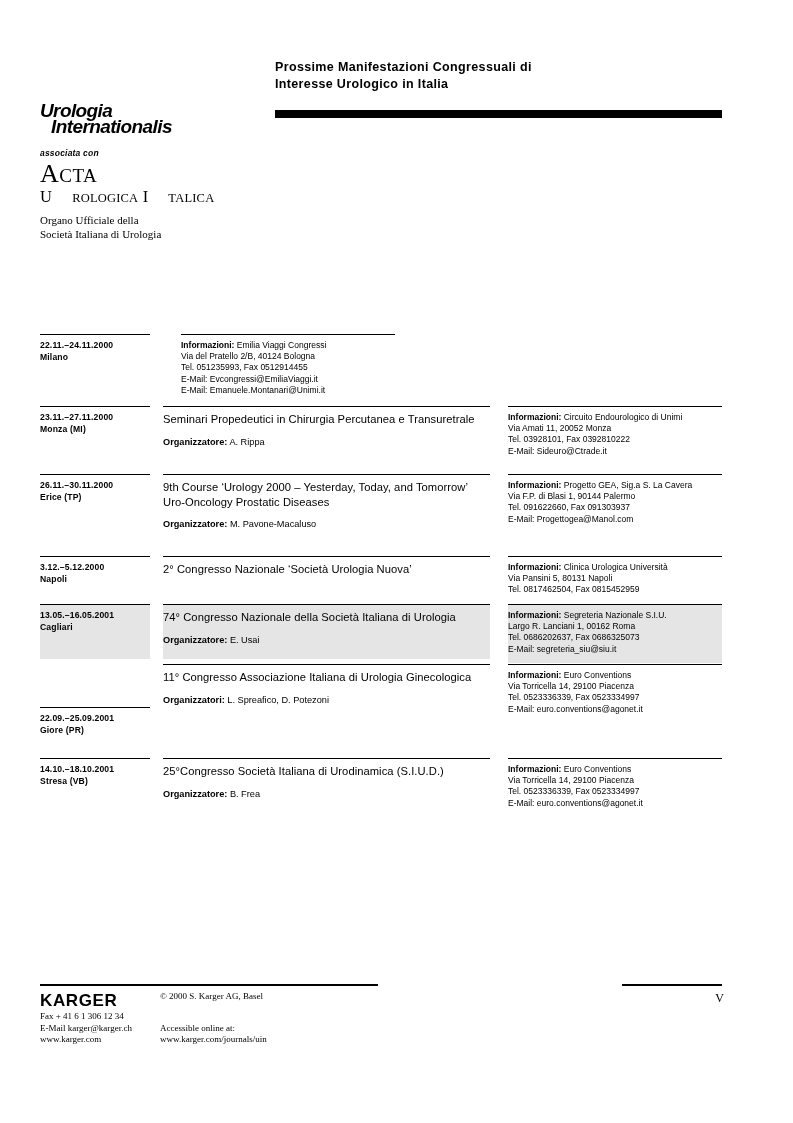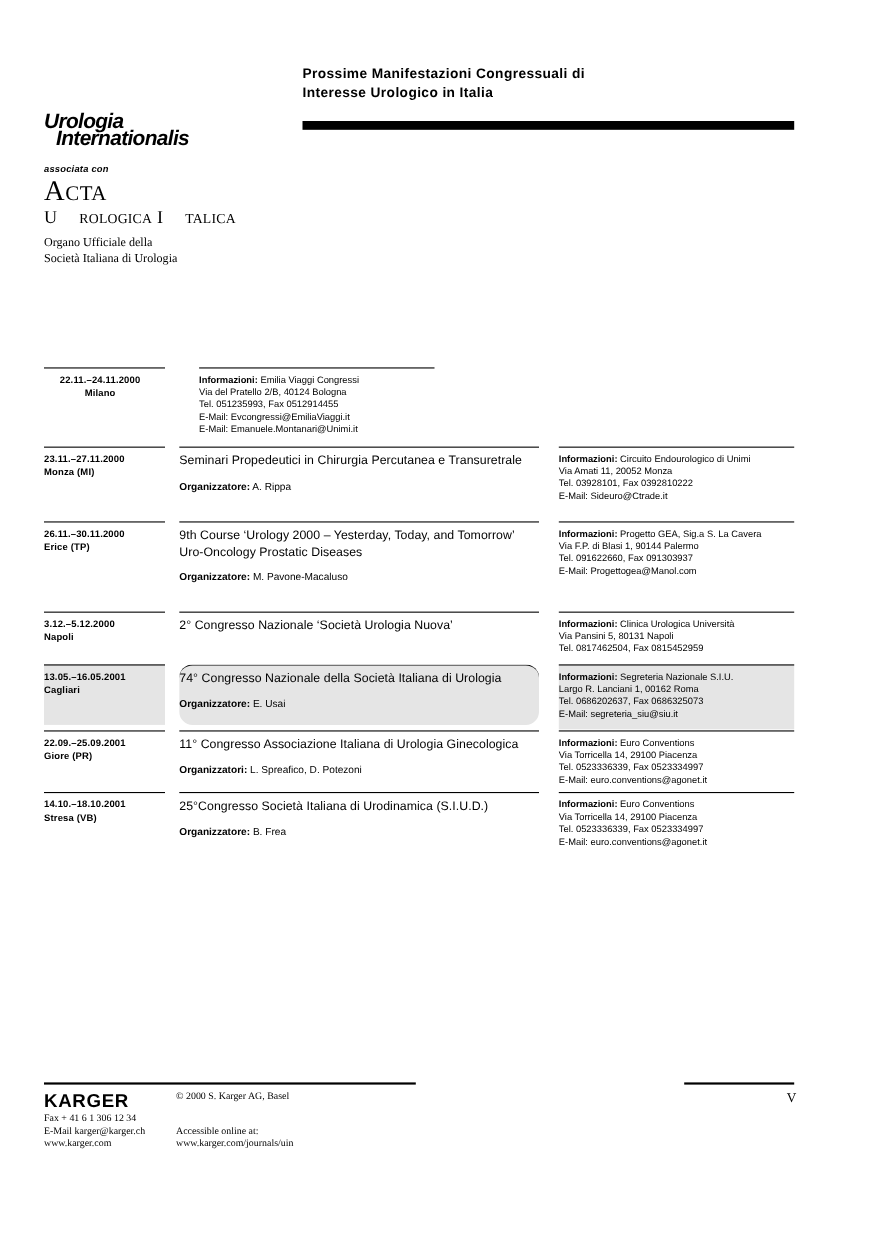--- a/index.html
+++ b/index.html
@@ -250,21 +250,21 @@
   <div class="acta-main"><span>A</span><span class="small">CTA</span></div>
   <div class="acta-sub"><span>U</span><span class="small">ROLOGICA</span> <span>I</span><span class="small">TALICA</span></div>
   <div class="organo">
     <span>Organo Ufficiale della</span><br>
     <span>Società Italiana di Urologia</span>
   </div>
 </div>
 
 <div id="congress-table">
     <div class="congress-row" style="min-height: 72px;">
-      <div class="col col-date" style="min-height: 67px; text-align: center;">
+      <div class="col col-date" style="min-height: 67px;">
         <div>22.11.–24.11.2000</div>
         <div class="place">Milano</div>
       </div>
       <div class="spacer-a"></div>
       <div class="spacer-b"></div>
       <div class="col col-info" style="min-height: 67px;">
         <div class="info-line"><b>Informazioni:</b> <span>Emilia Viaggi Congressi</span></div>
         <div class="info-line">Via del Pratello 2/B, 40124 Bologna</div>
         <div class="info-line">Tel. 051235993, Fax 0512914455</div>
         <div class="info-line">E-Mail: Evcongressi@EmiliaViaggi.it</div>
@@ -322,34 +322,34 @@
         <div class="info-line">Via Pansini 5, 80131 Napoli</div>
         <div class="info-line">Tel. 0817462504, Fax 0815452959</div>
       </div>
     </div>
     <div class="congress-row highlight" style="min-height: 60px;">
       <div class="col col-date" style="min-height: 55px;">
         <div>13.05.–16.05.2001</div>
         <div class="place">Cagliari</div>
       </div>
       <div class="spacer-a"></div>
-      <div class="col col-title" style="min-height: 55px; border-radius: 12px;">
+      <div class="col col-title" style="min-height: 55px;">
         <div class="ttl">74° Congresso Nazionale della Società Italiana di Urologia</div>
         <div class="org"><b>Organizzatore:</b> <span>E. Usai</span></div>
       </div>
       <div class="spacer-b"></div>
       <div class="col col-info" style="min-height: 55px;">
         <div class="info-line"><b>Informazioni:</b> <span>Segreteria Nazionale S.I.U.</span></div>
         <div class="info-line">Largo R. Lanciani 1, 00162 Roma</div>
         <div class="info-line">Tel. 0686202637, Fax 0686325073</div>
         <div class="info-line">E-Mail: segreteria_siu@siu.it</div>
       </div>
     </div>
     <div class="congress-row" style="min-height: 56px;">
-      <div class="col col-date" style="min-height: 51px;">
+      <div class="col col-date" style="min-height: 51px; margin-top: 43px;">
         <div>22.09.–25.09.2001</div>
         <div class="place">Giore (PR)</div>
       </div>
       <div class="spacer-a"></div>
       <div class="col col-title" style="min-height: 51px;">
         <div class="ttl">11° Congresso Associazione Italiana di Urologia Ginecologica</div>
         <div class="org"><b>Organizzatori:</b> <span>L. Spreafico, D. Potezoni</span></div>
       </div>
       <div class="spacer-b"></div>
       <div class="col col-info" style="min-height: 51px;">

